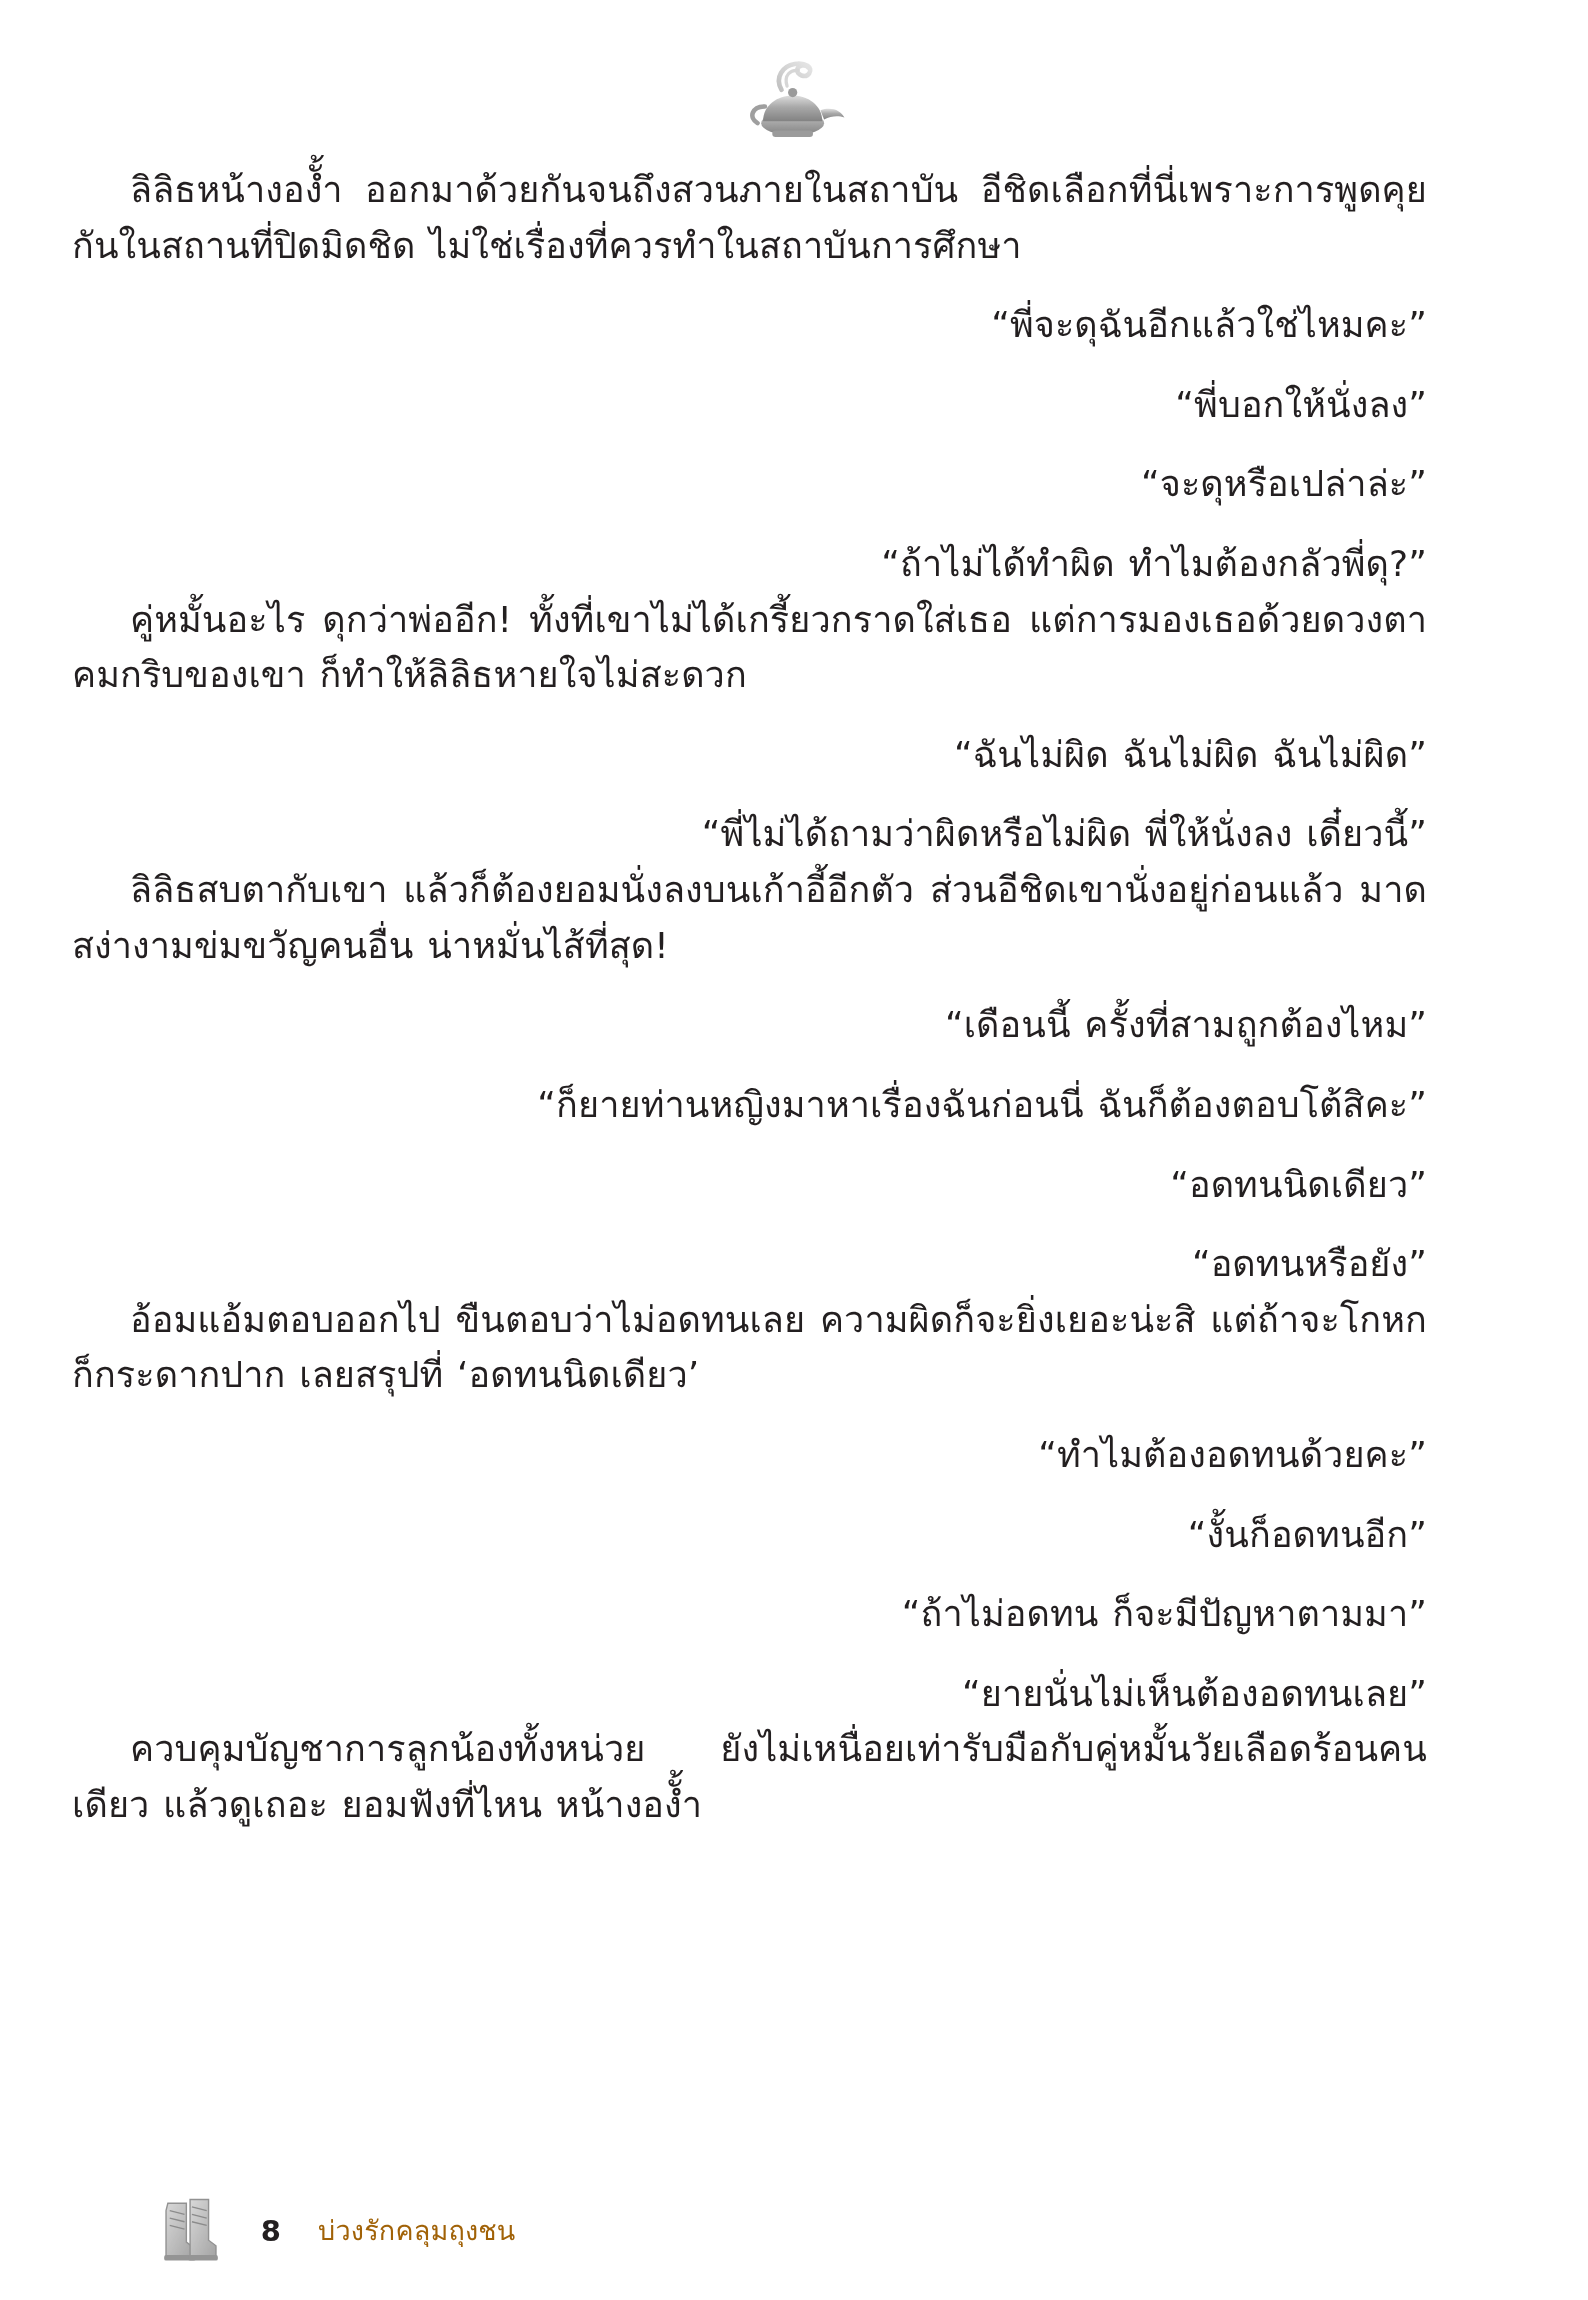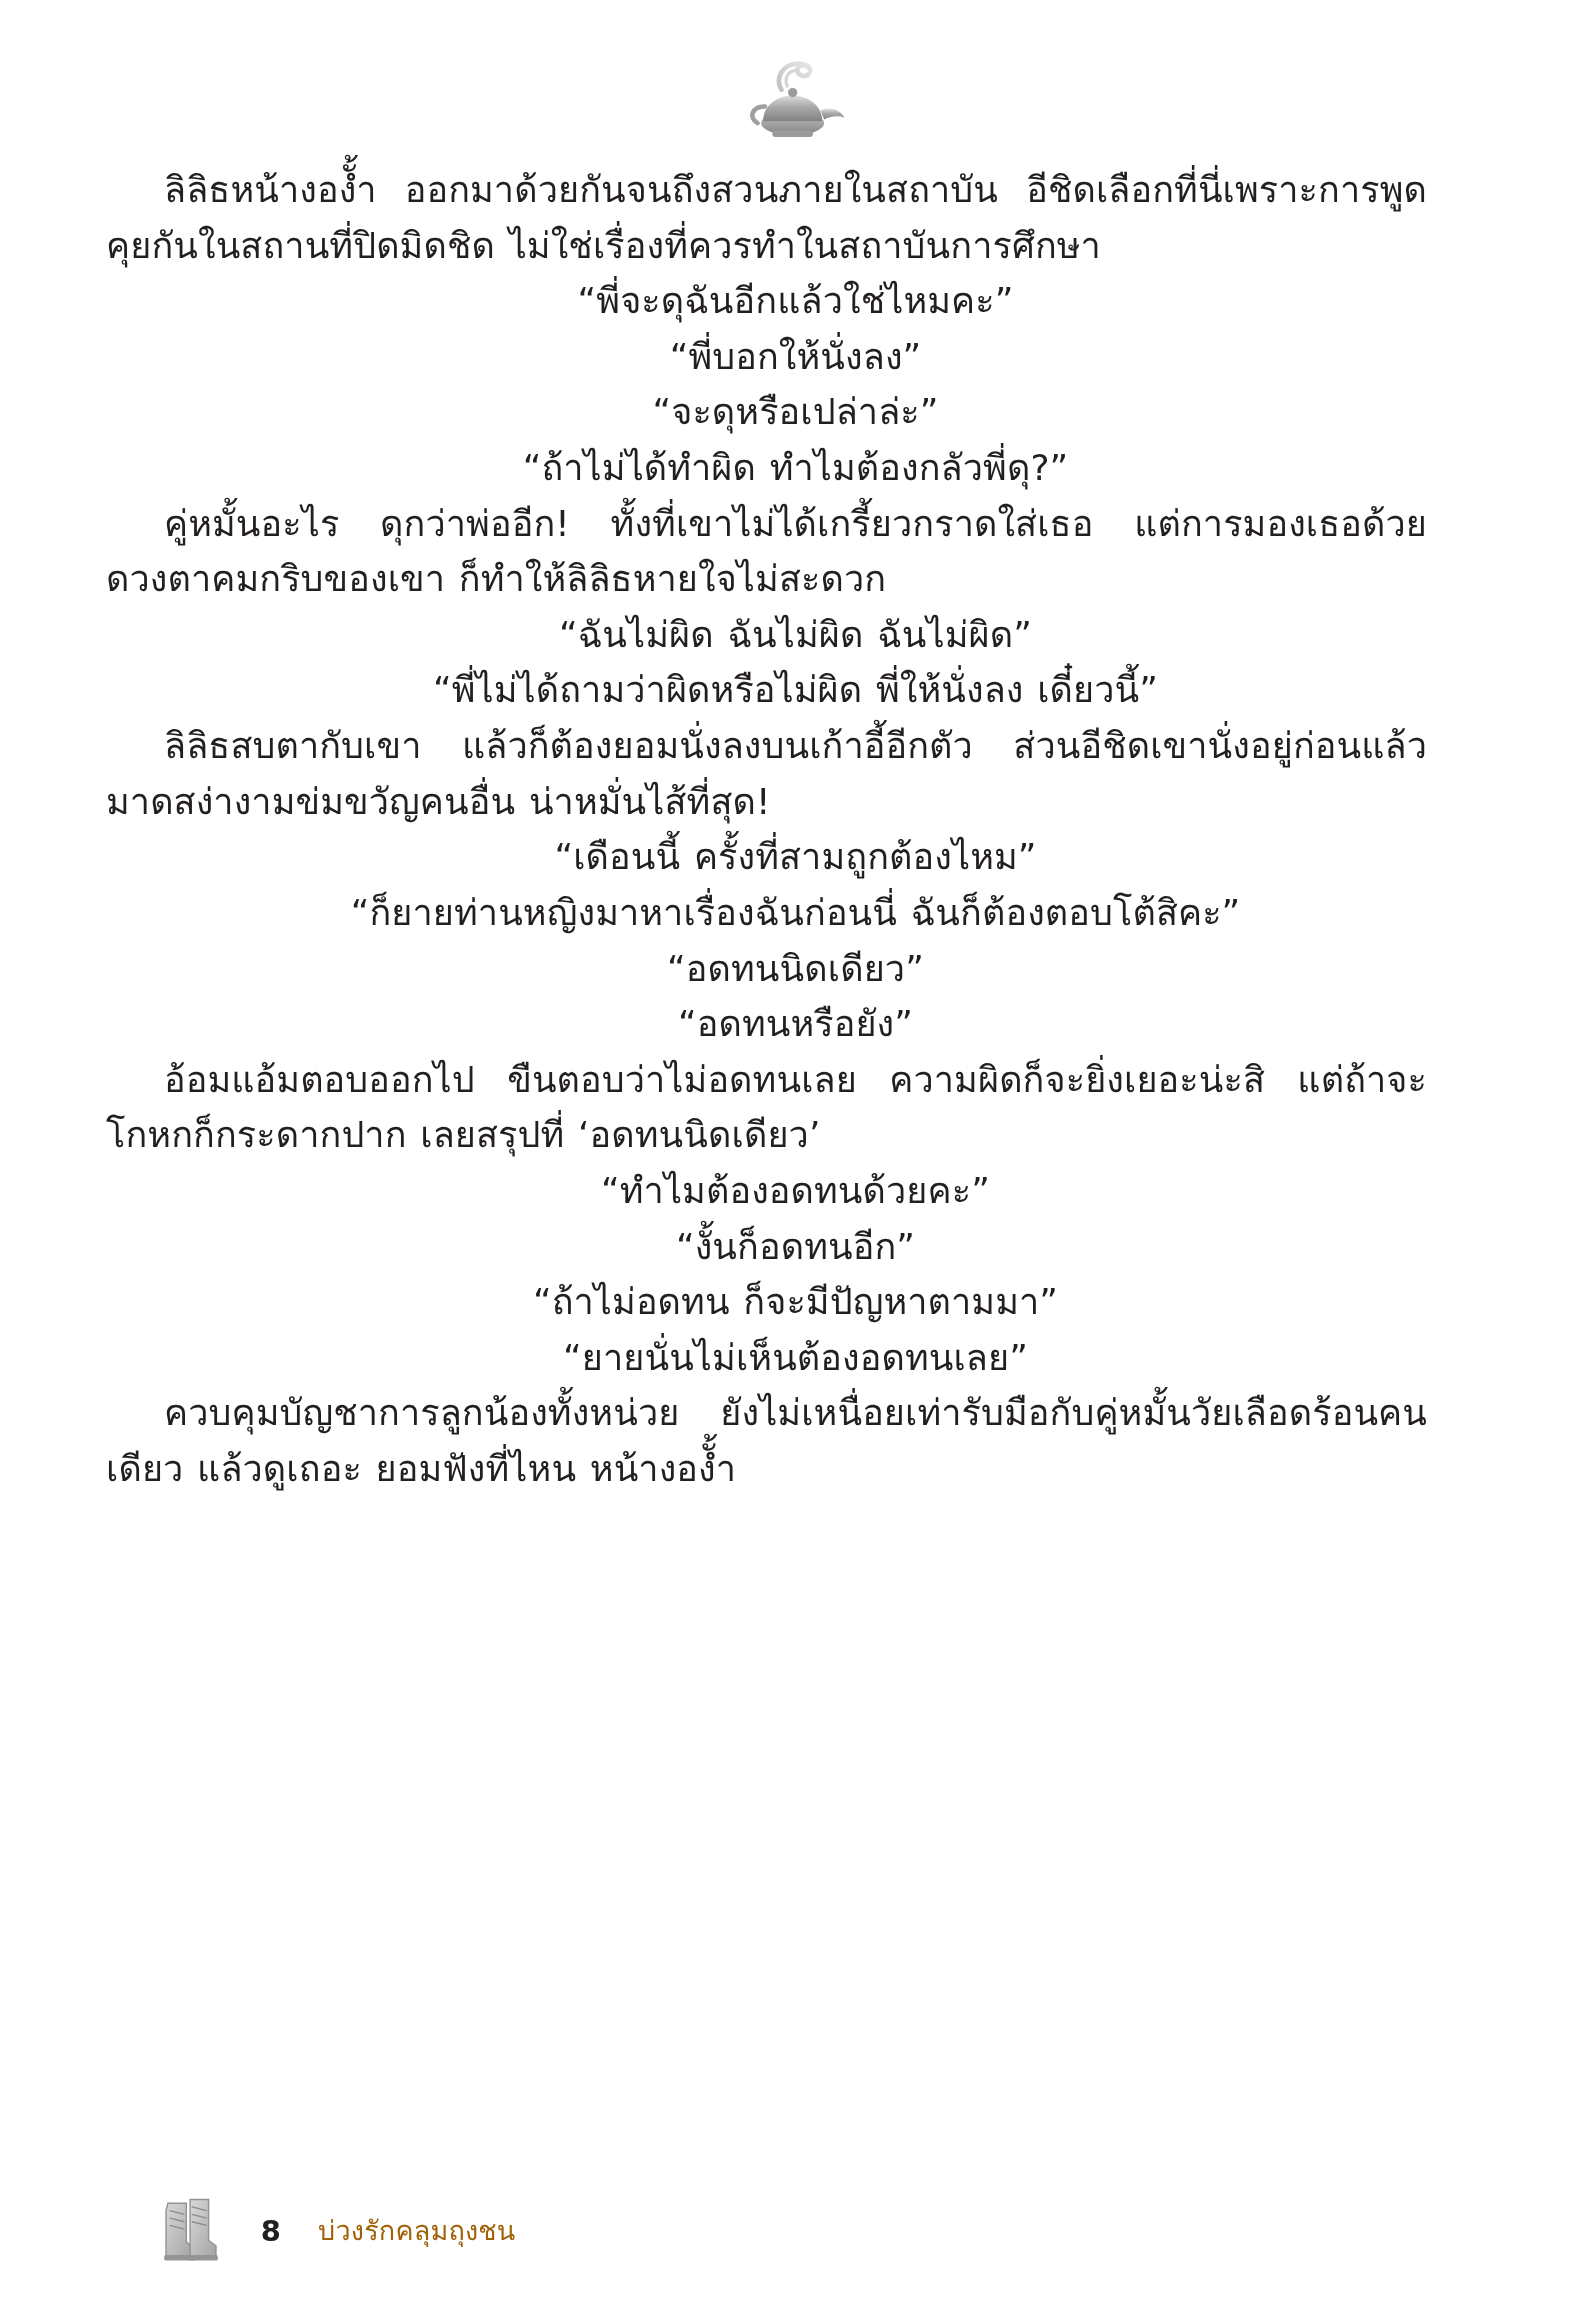--- a/index.html
+++ b/index.html
@@ -35,40 +35,41 @@
   }
   .lamp-icon {
     width: 111px;
     height: 102px;
     opacity: 0.85;
   }
 
   
   .content {
     flex: 1 1 auto;
-    padding: 0 162px 0 106px;
+    padding: 0 162px 0 72px;
     box-sizing: border-box;
   }
 
   .para {
     font-size: 36px;
     line-height: 1.545;
     color: #231f20;
     margin: 0;
     text-align: justify;
     text-justify: inter-word;
     word-spacing: 0.06em;
     letter-spacing: 0.1px;
   }
   .para.indent {
     text-indent: 58px;
   }
   .para.quote {
     text-indent: 58px;
-    text-align: center;
+    text-align: right;
+    margin-top: 24px;
   }
 
   
   .footer {
     height: 139px;
     padding: 0 162px 0 162px;
     box-sizing: border-box;
     display: flex;
     align-items: center;
     gap: 20.4px;

